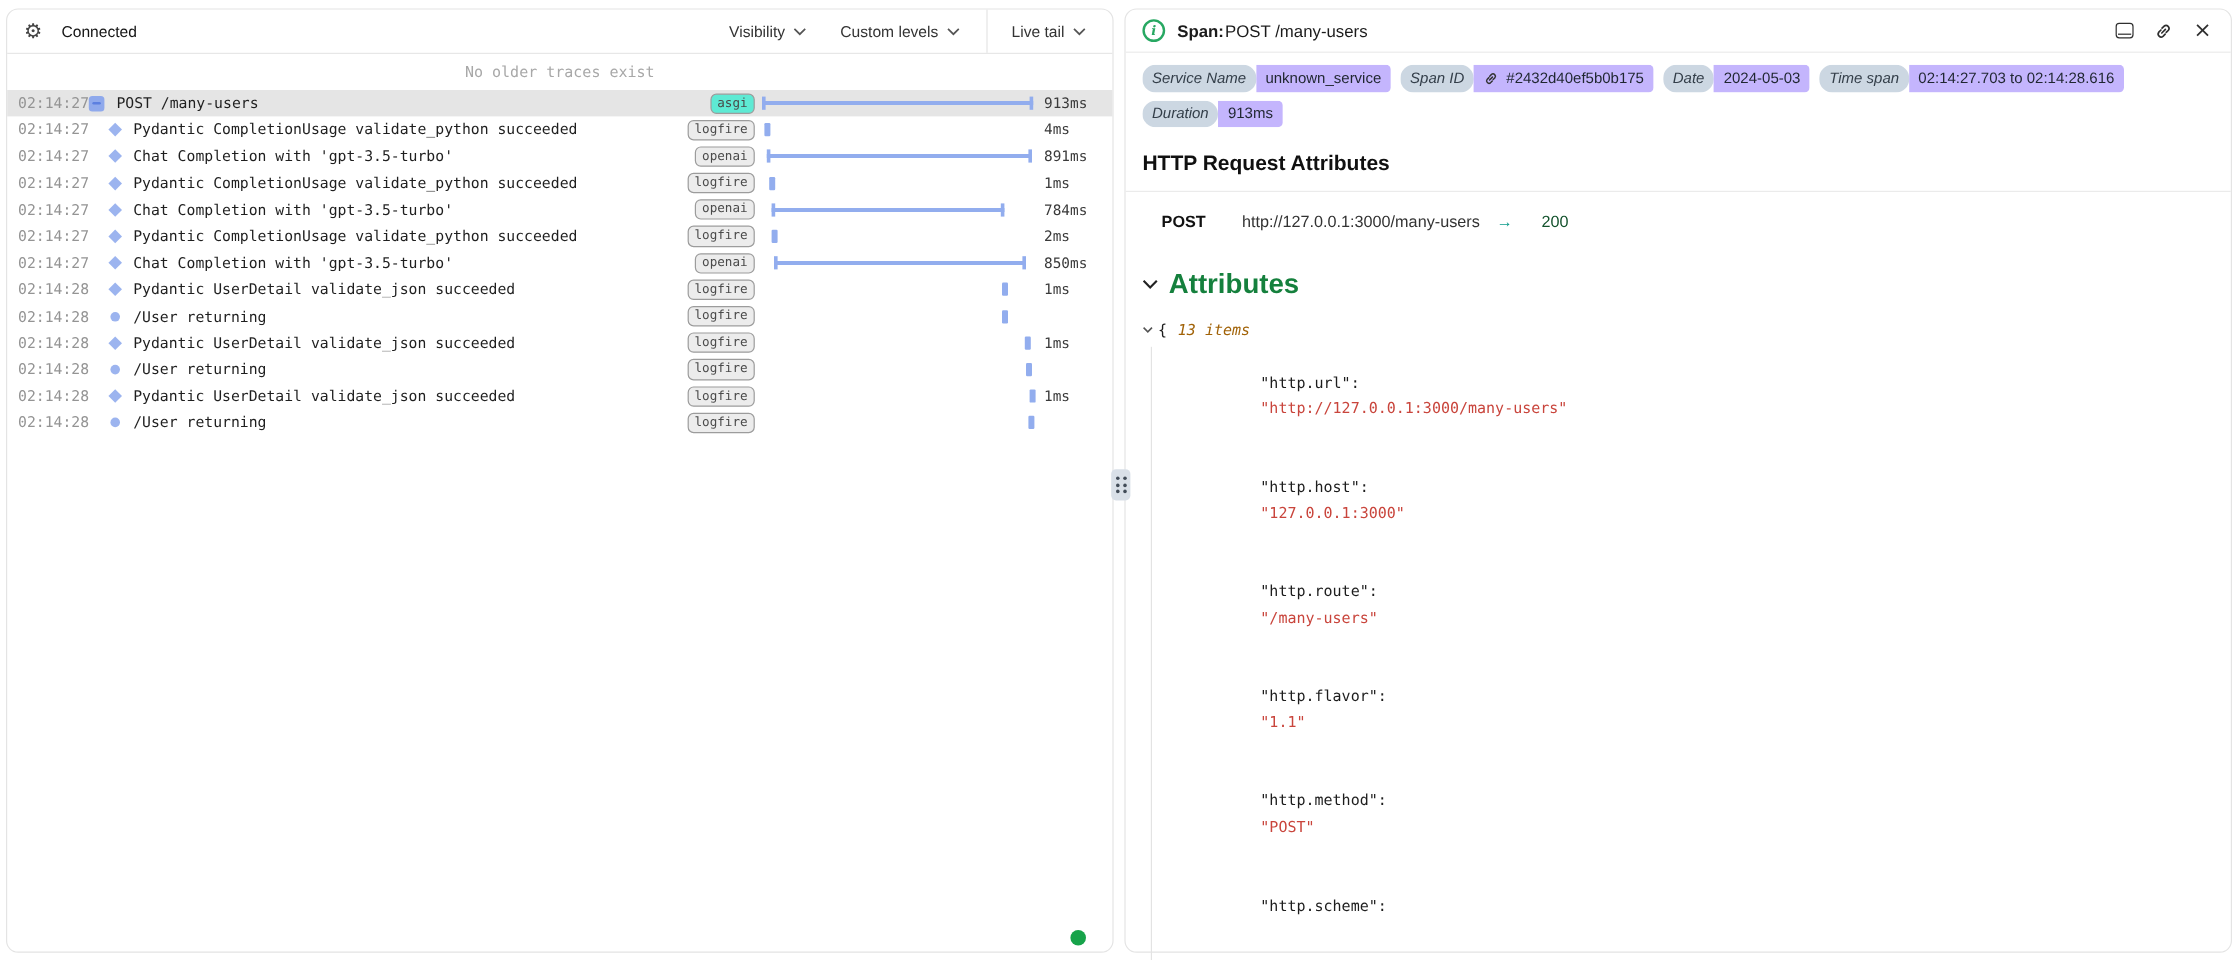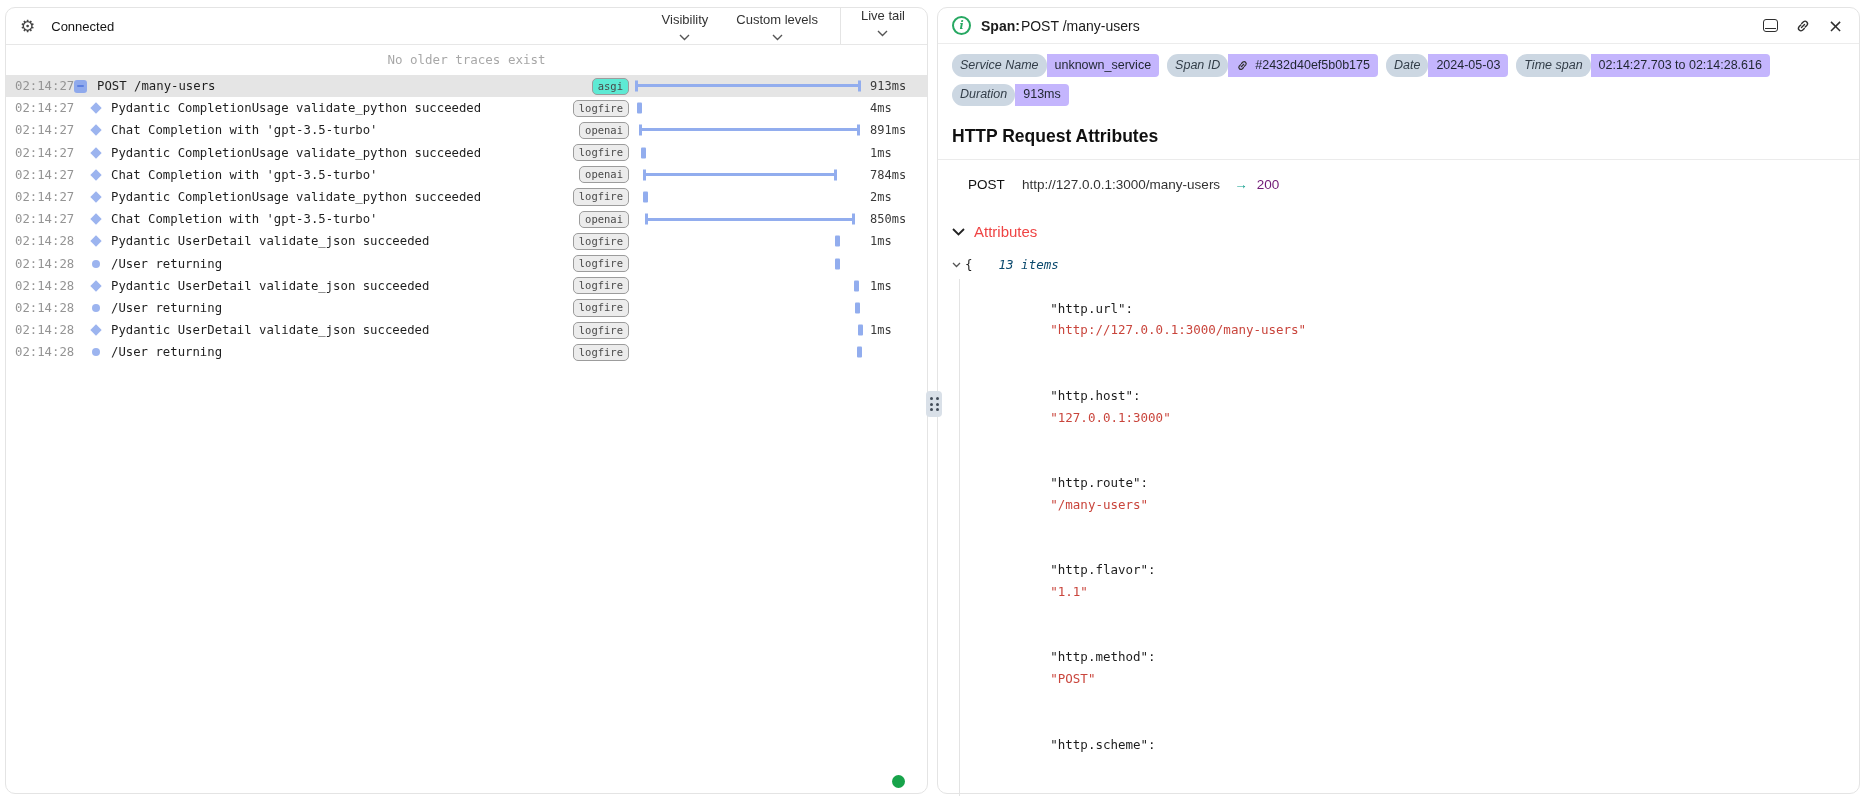--- a/index.html
+++ b/index.html
@@ -12,21 +12,21 @@
   .panel { position:absolute; top:7px; height:787px; background:#fff;
     border:1px solid #e4e4e4; border-radius:10px; }
   .left-panel  { left:5px;  width:923px; }
   .right-panel { left:937px; width:923px; }
 
   
   .lp-header { height:37px; border-bottom:1px solid #e7e7e7; display:flex; align-items:center; padding-left:14px; }
   .gear-btn { font-size:17px; color:#444; line-height:1; cursor:pointer; }
   .status-label { margin-left:16px; font-size:13px; color:#141414; }
   .spacer { flex:1; }
-  .dd { display:flex; align-items:center; gap:7px; font-size:13px; color:#333; cursor:pointer;flex-direction:column; }
+  .dd { display:flex; align-items:center; gap:7px; font-size:13px; color:#333; cursor:pointer; }
   .dd-visibility { margin-right:28px; }
   .dd-custom { margin-right:22px; }
   .vsep { width:1px; align-self:stretch; background:#e4e4e4; }
   .dd-livetail { padding:0 22px 0 20px; align-self:stretch; }
   .chev svg { display:block; }
 
   .lp-notice { height:30px; line-height:30px; text-align:center; color:#a8a8a8;
     font-family:"DejaVu Sans Mono", monospace; font-size:12.5px; }
 
   .lp-rows { }
@@ -83,33 +83,33 @@
   .linkicon { display:inline-flex; cursor:pointer; }
 
   .tabs { display:flex; gap:24px; padding:15px 14px 0; font-size:13px; }
   .tab { padding-bottom:7px; color:#4b4b4b; cursor:pointer; }
   .tab.active { color:#101010; border-bottom:2px solid #1d1d1d; }
 
   .section-h { font-size:17.5px; font-weight:bold; color:#101010; margin:20px 0 0 14px; }
   .hr-sep { border:none; border-top:1px solid #ebebeb; margin:12px 0 0; }
 
   .req-row { display:flex; align-items:center; margin:17px 14px 0 30px; font-size:13.5px; }
-  .req-method { font-weight:normal; width:54px; color:#111; }
+  .req-method { font-weight:bold; width:67px; color:#111; }
   .req-url { color:#333; }
   .req-arrow { color:#0f9d8c; margin:0 9px 0 14px; }
-  .req-status { color:#701a75; }
+  .req-status { color:#14532d;margin-left:15px; }
 
   .attrs-h { display:flex; align-items:center; gap:9px; margin:31px 0 0 14px; cursor:pointer; }
-  .attrs-h .h-text { font-size:15px; font-weight:normal; color:#ef4444; }
+  .attrs-h .h-text { font-size:23px; font-weight:bold; color:#15803d; }
 
   .codeblock { margin:14px 14px 0; font-family:"DejaVu Sans Mono", monospace; font-size:12.5px; color:#1d1d1d; }
   .code-line { line-height:21.8px; white-space:pre; }
   .open-line { display:flex; align-items:center; }
   .open-line .chev-sm { margin-right:4px; cursor:pointer; display:flex; }
-  .items-summary { font-style:italic; color:#0c4a6e; margin-left:26px; }
+  .items-summary { font-style:italic; color:#a16207; margin-left:9px; }
   .entries { position:relative; padding-left:23px; }
   .entries::before { content:""; position:absolute; left:7px; top:3px; bottom:3px; width:1px; background:#e3e3e3; }
   .akey { color:#1d1d1d; }
   .k-string { color:#c9453c; }
 </style>
 </head>
 <body>
 
 <div class="panel left-panel">
   <div class="lp-header">

